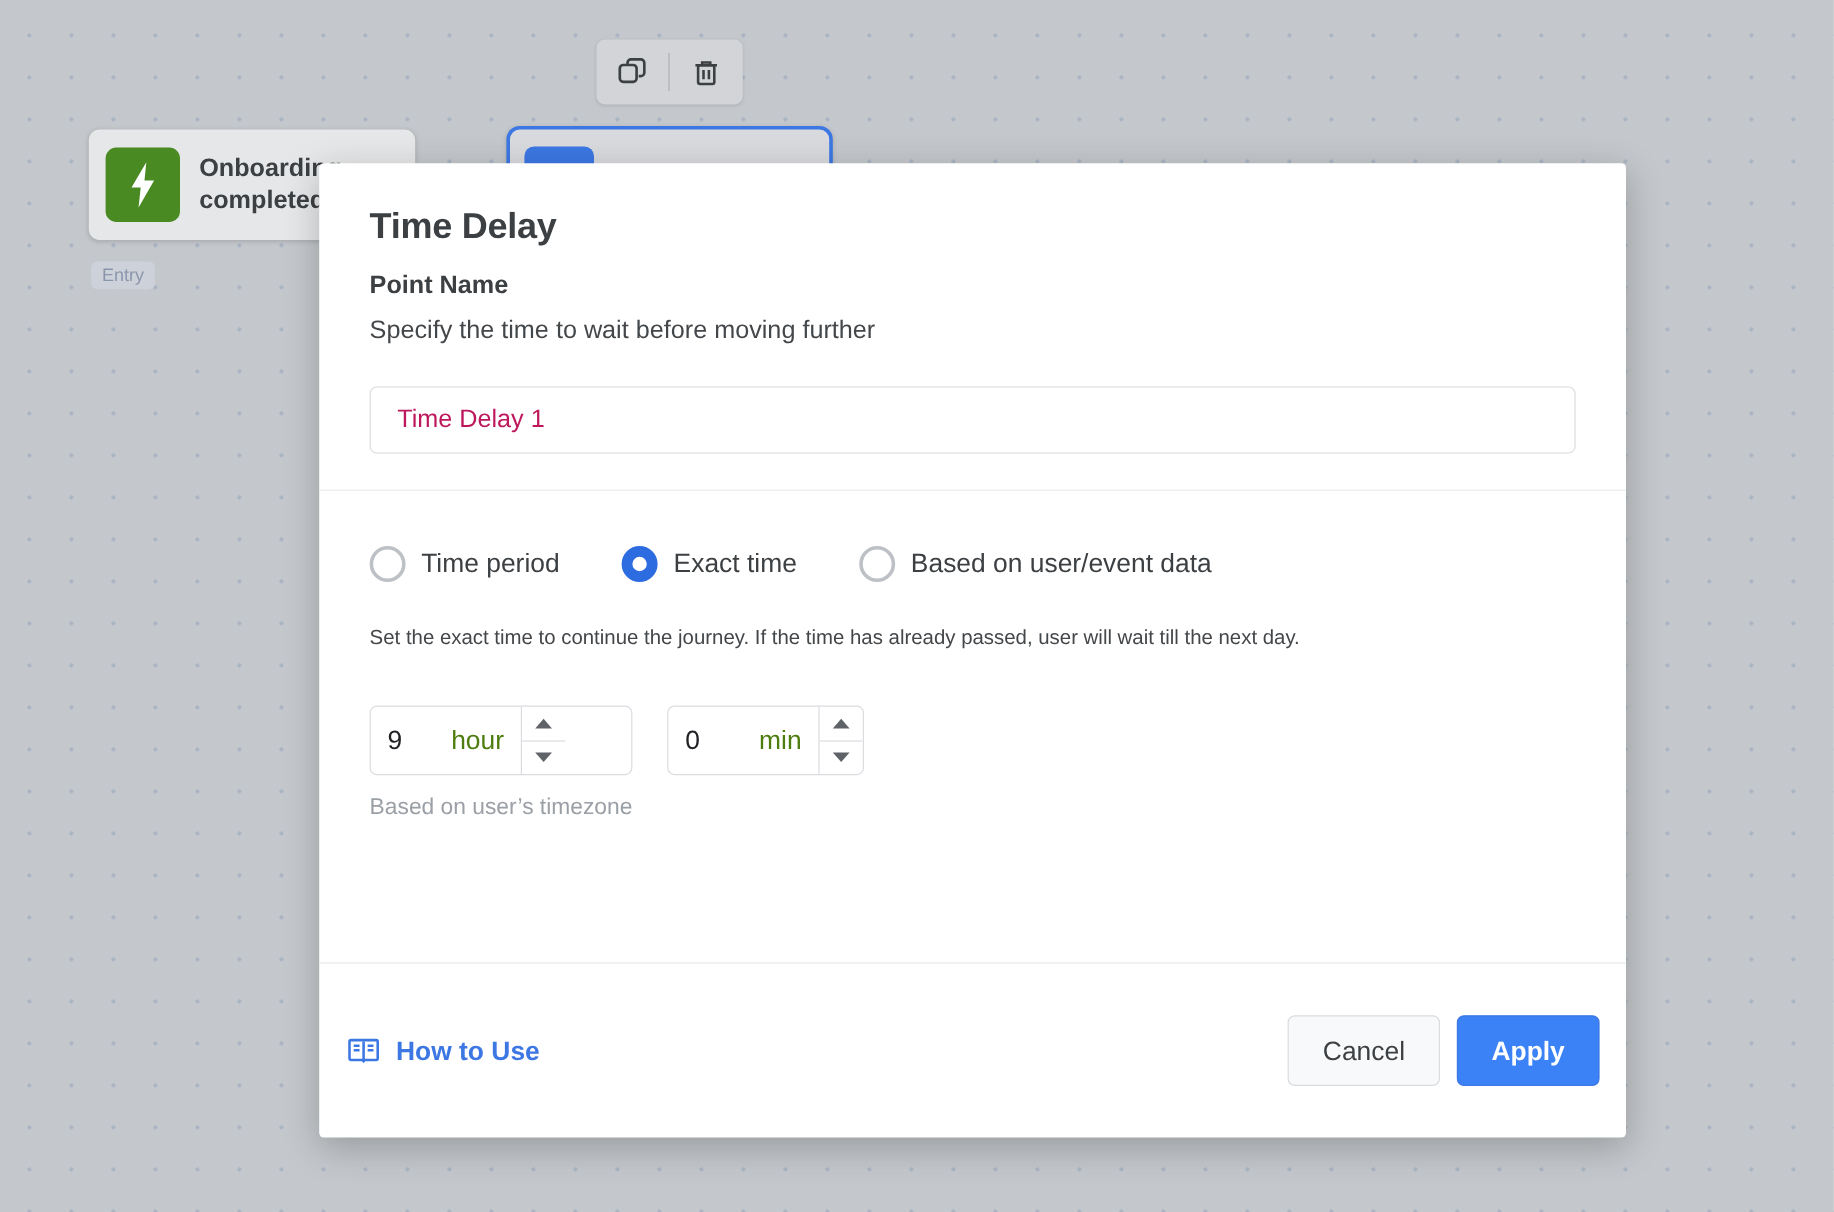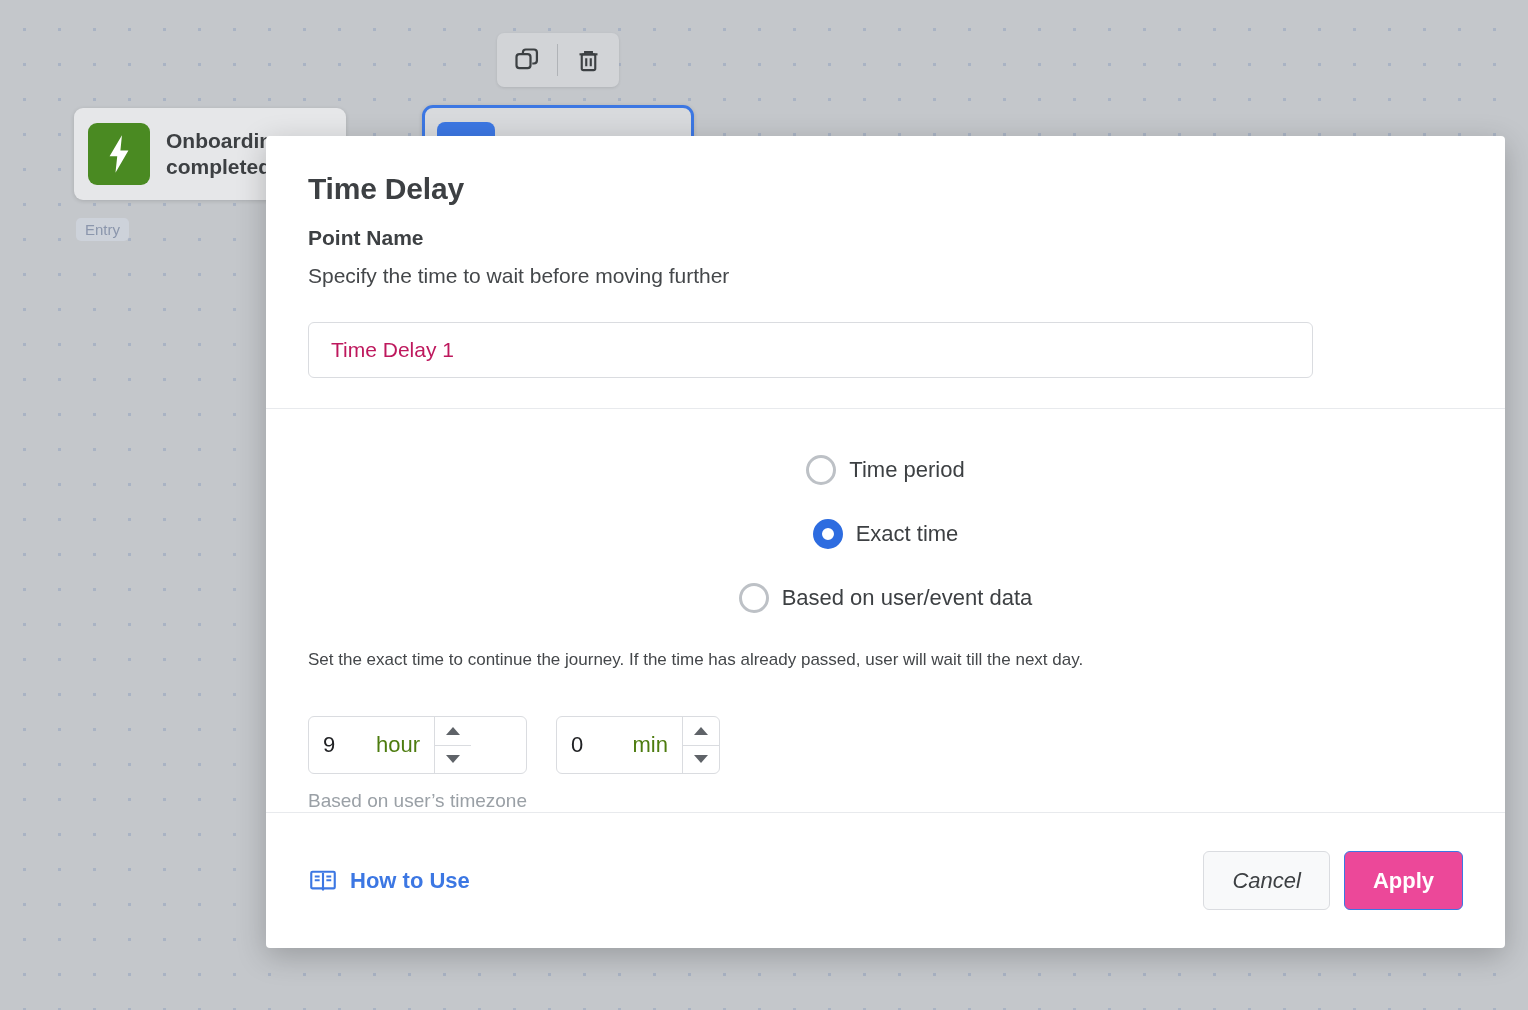--- a/index.html
+++ b/index.html
@@ -112,21 +112,21 @@
     border-radius: 8px;
     background: #3c77e3;
     flex: none;
   }
 
   
   #modal {
     position: absolute;
     left: 266px;
     top: 136px;
-    width: 1239px;
+    width: 1089px;
     height: 812px;
     background: #ffffff;
     border-radius: 4px;
     box-shadow: 0 8px 30px rgba(0,0,0,0.22);
     box-sizing: border-box;
     display: flex;
     flex-direction: column;
     justify-content: flex-end;
   }
 
@@ -176,23 +176,22 @@
   }
 
   #modal-body {
     flex: 1;
     padding-top: 46px;
   }
 
   #radio-row {
     display: flex;
     align-items: center;
-    gap: 34px;
+    gap: 52px;
     margin-bottom: 34px;
-    flex-direction: column;
   }
   .radio-opt {
     display: flex;
     align-items: center;
     gap: 13px;
     cursor: pointer;
   }
   .radio-mark {
     width: 30px;
     height: 30px;
@@ -281,21 +280,21 @@
     font-size: 19px;
     color: #9aa0a6;
     margin-top: 16px;
   }
 
   
   #modal-foot {
     height: 145px;
     display: flex;
     align-items: center;
-    padding: 0 42px;
+    padding: 0 22px;
     box-sizing: border-box;
   }
   #how-to-use {
     display: flex;
     align-items: center;
     gap: 12px;
     color: #3c77e3;
     font-size: 22px;
     font-weight: bold;
     cursor: pointer;
@@ -315,24 +314,23 @@
     box-sizing: border-box;
     display: flex;
     align-items: center;
     justify-content: center;
     padding: 0 28px;
   }
   #cancel-button {
     background: #f8f9fa;
     border: 1px solid #dadce0;
     color: #3d4043;
-    font-style: italic;
   }
   #apply-button {
-    background: #ec4899;
+    background: #3b82f6;
     border: 1px solid #3c77e3;
     color: #ffffff;
     font-weight: bold;
   }
 </style>
 </head>
 <body>
 
 <div id="canvas">
 

